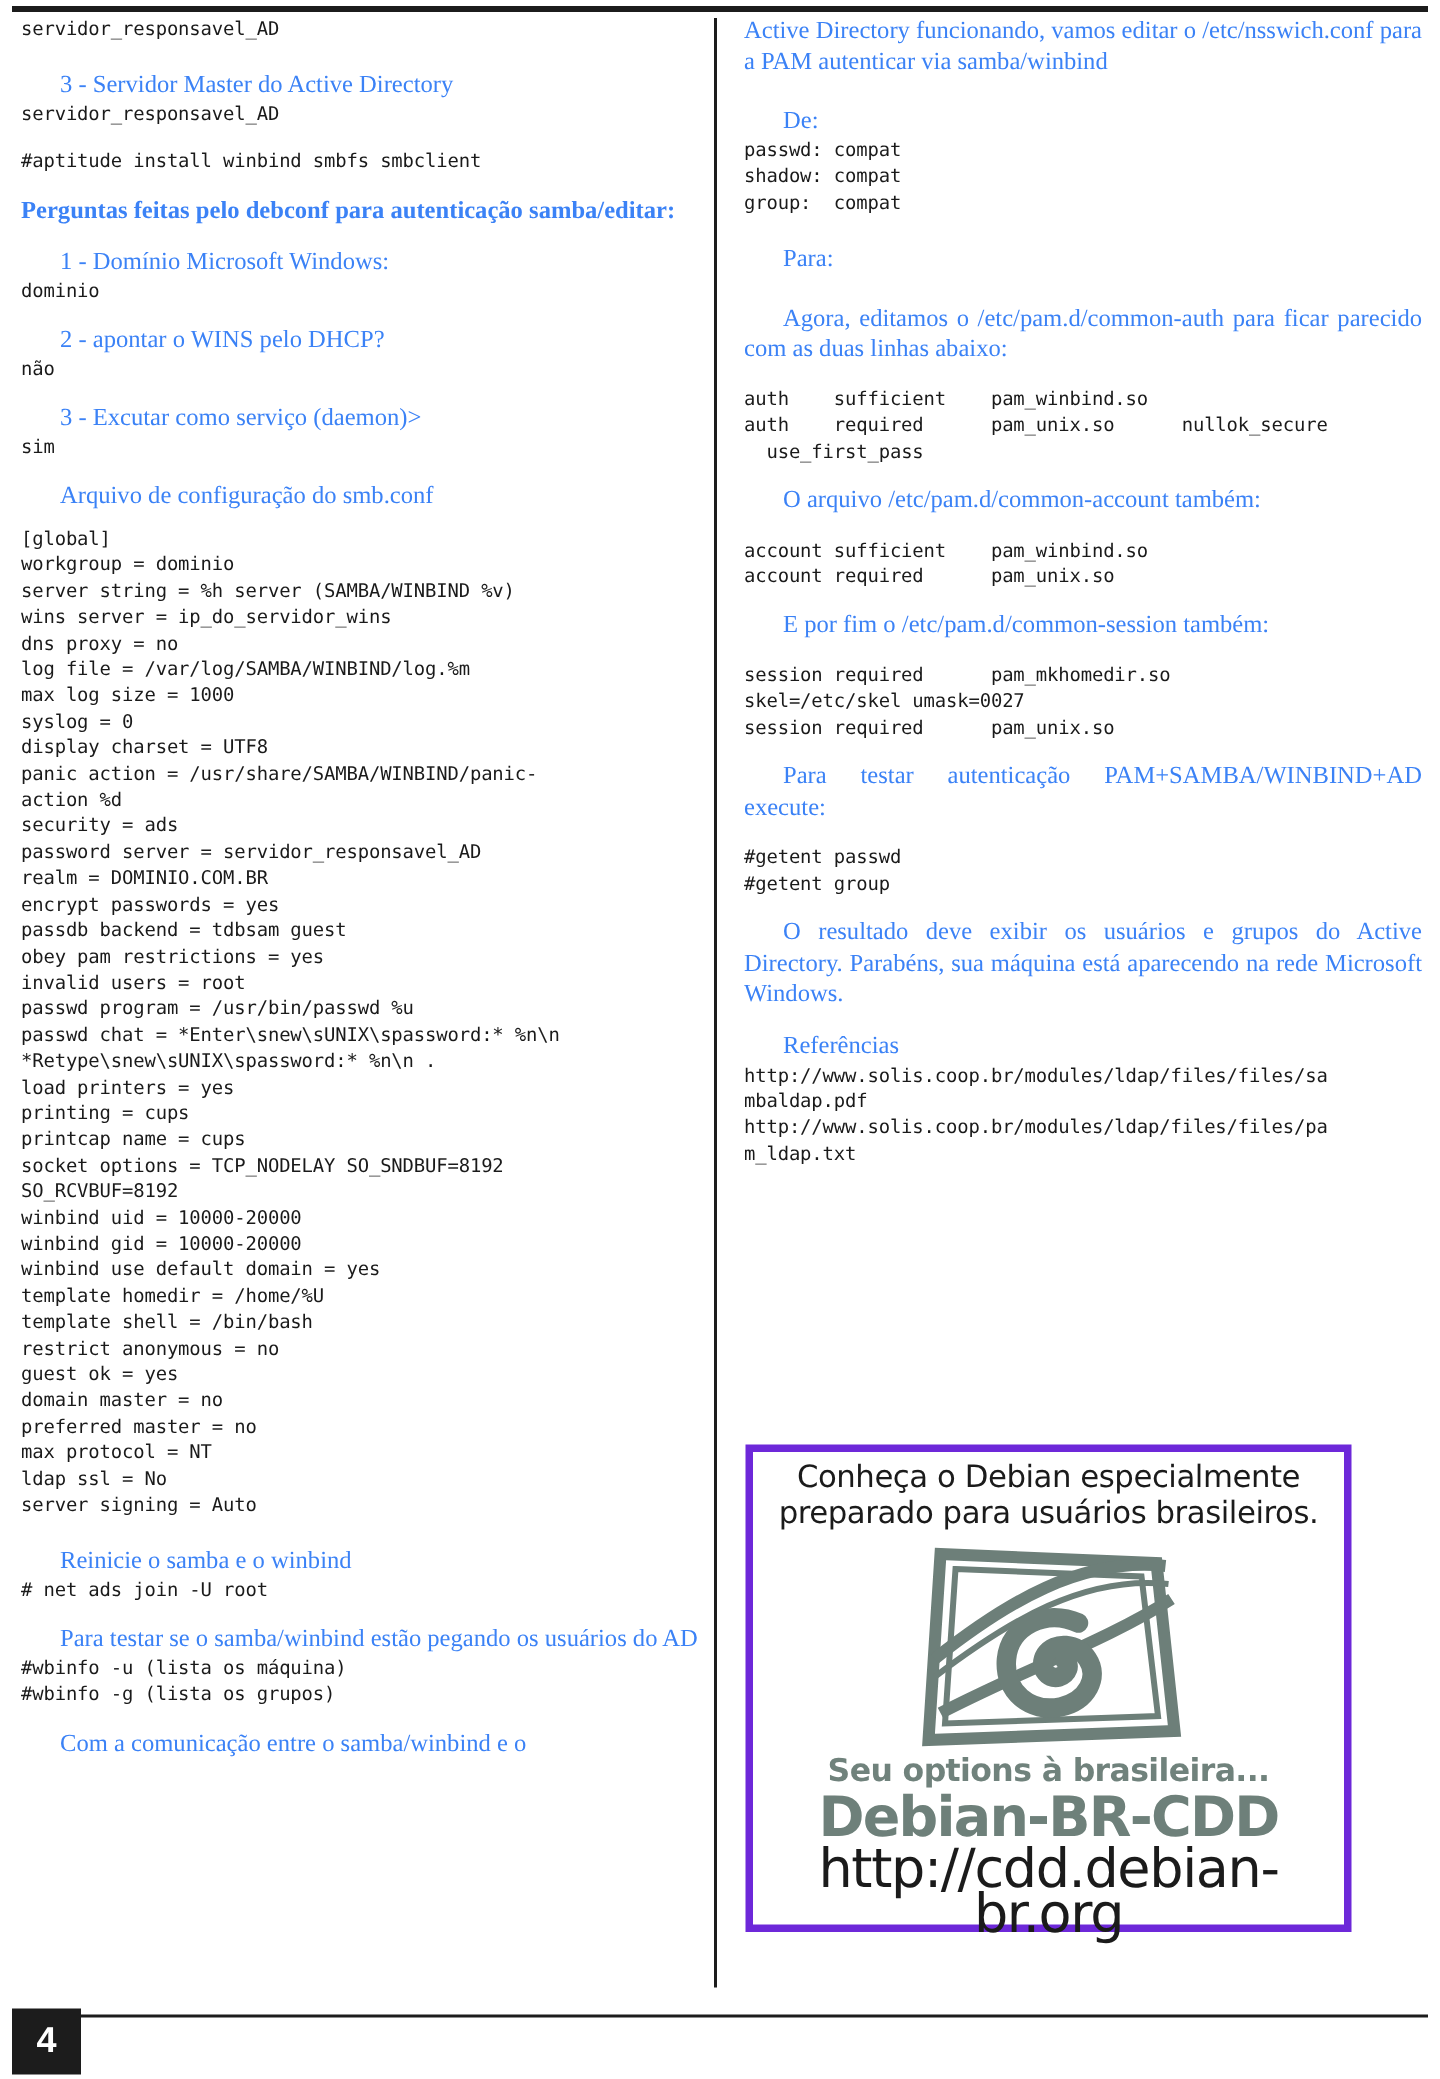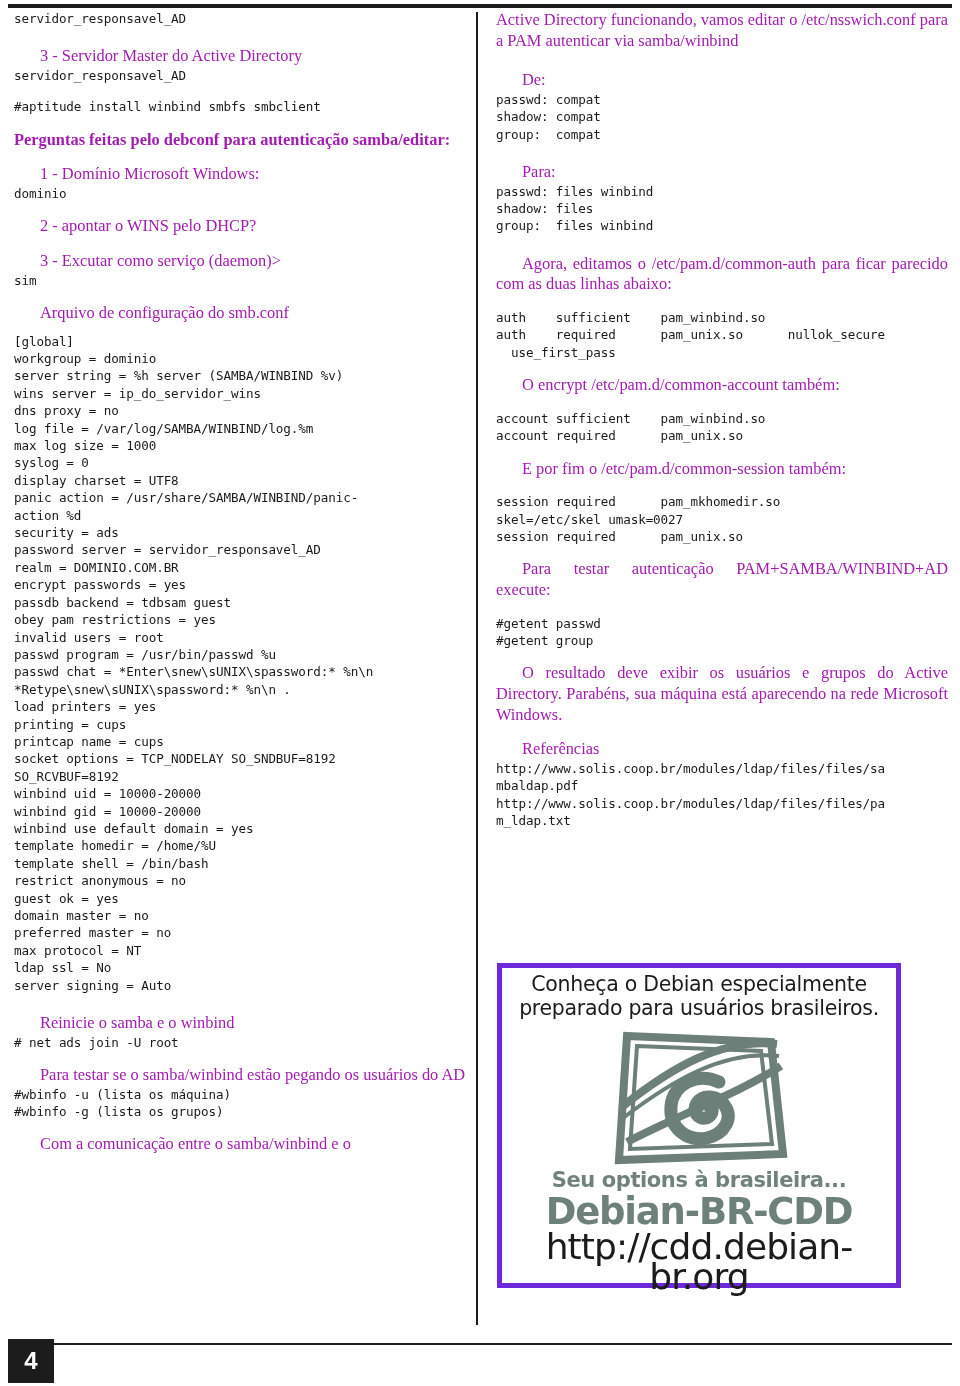--- a/index.html
+++ b/index.html
@@ -57,21 +57,21 @@
     font-size: 12.6px;
     line-height: 17.4px;
     white-space: pre-wrap;
     color: #1a1a1a;
     letter-spacing: -0.1px;
   }
   .serif {
     font-family: "Liberation Serif", "DejaVu Serif", serif;
     font-size: 16.4px;
     line-height: 20.6px;
-    color: #a21caf;
+    color: #3b82f6;
   }
   .serif.just {
     text-align: justify;
     text-justify: inter-word;
   }
   .serif.indent { text-indent: 26px; }
   .serif.bold { font-weight: bold; }
   .gap-s { height: 9px; }
   .gap-m { height: 14px; }
   .gap-l { height: 19px; }
@@ -159,20 +159,21 @@
     <div class="mono">servidor_responsavel_AD</div>
     <div class="gap-m"></div>
     <div class="mono">#aptitude install winbind smbfs smbclient</div>
     <div class="gap-m"></div>
     <div class="serif just bold">Perguntas feitas pelo debconf para autenticação samba/editar:</div>
     <div class="gap-m"></div>
     <div class="serif indent">1 - Domínio Microsoft Windows:</div>
     <div class="mono">dominio</div>
     <div class="gap-m"></div>
     <div class="serif indent">2 - apontar o WINS pelo DHCP?</div>
+    <div class="mono">não</div>
     <div class="gap-m"></div>
     <div class="serif indent">3 - Excutar como serviço (daemon)&gt;</div>
     <div class="mono">sim</div>
     <div class="gap-m"></div>
     <div class="serif indent">Arquivo de configuração do smb.conf</div>
     <div class="gap-s"></div>
     <div class="mono">[global]
 workgroup = dominio
 server string = %h server (SAMBA/WINBIND %v)
 wins server = ip_do_servidor_wins
@@ -225,31 +226,28 @@
   <div class="col col-right">
 
     <div class="serif just">Active Directory funcionando, vamos editar o /etc/nsswich.conf para a PAM autenticar via samba/winbind</div>
     <div class="gap-l"></div>
     <div class="serif indent">De:</div>
     <div class="mono">passwd: compat
 shadow: compat
 group:  compat</div>
     <div class="gap-l"></div>
     <div class="serif indent">Para:</div>
-    <div class="mono">passwd: files winbind
-shadow: files
-group:  files winbind</div>
     <div class="gap-l"></div>
     <div class="serif just indent">Agora, editamos o /etc/pam.d/common-auth para ficar parecido com as duas linhas abaixo:</div>
     <div class="gap-m"></div>
     <div class="mono">auth    sufficient    pam_winbind.so
 auth    required      pam_unix.so      nullok_secure
   use_first_pass</div>
     <div class="gap-m"></div>
-    <div class="serif indent">O encrypt /etc/pam.d/common-account também:</div>
+    <div class="serif indent">O arquivo /etc/pam.d/common-account também:</div>
     <div class="gap-m"></div>
     <div class="mono">account sufficient    pam_winbind.so
 account required      pam_unix.so</div>
     <div class="gap-m"></div>
     <div class="serif indent">E por fim o /etc/pam.d/common-session também:</div>
     <div class="gap-m"></div>
     <div class="mono">session required      pam_mkhomedir.so
 skel=/etc/skel umask=0027
 session required      pam_unix.so</div>
     <div class="gap-m"></div>

